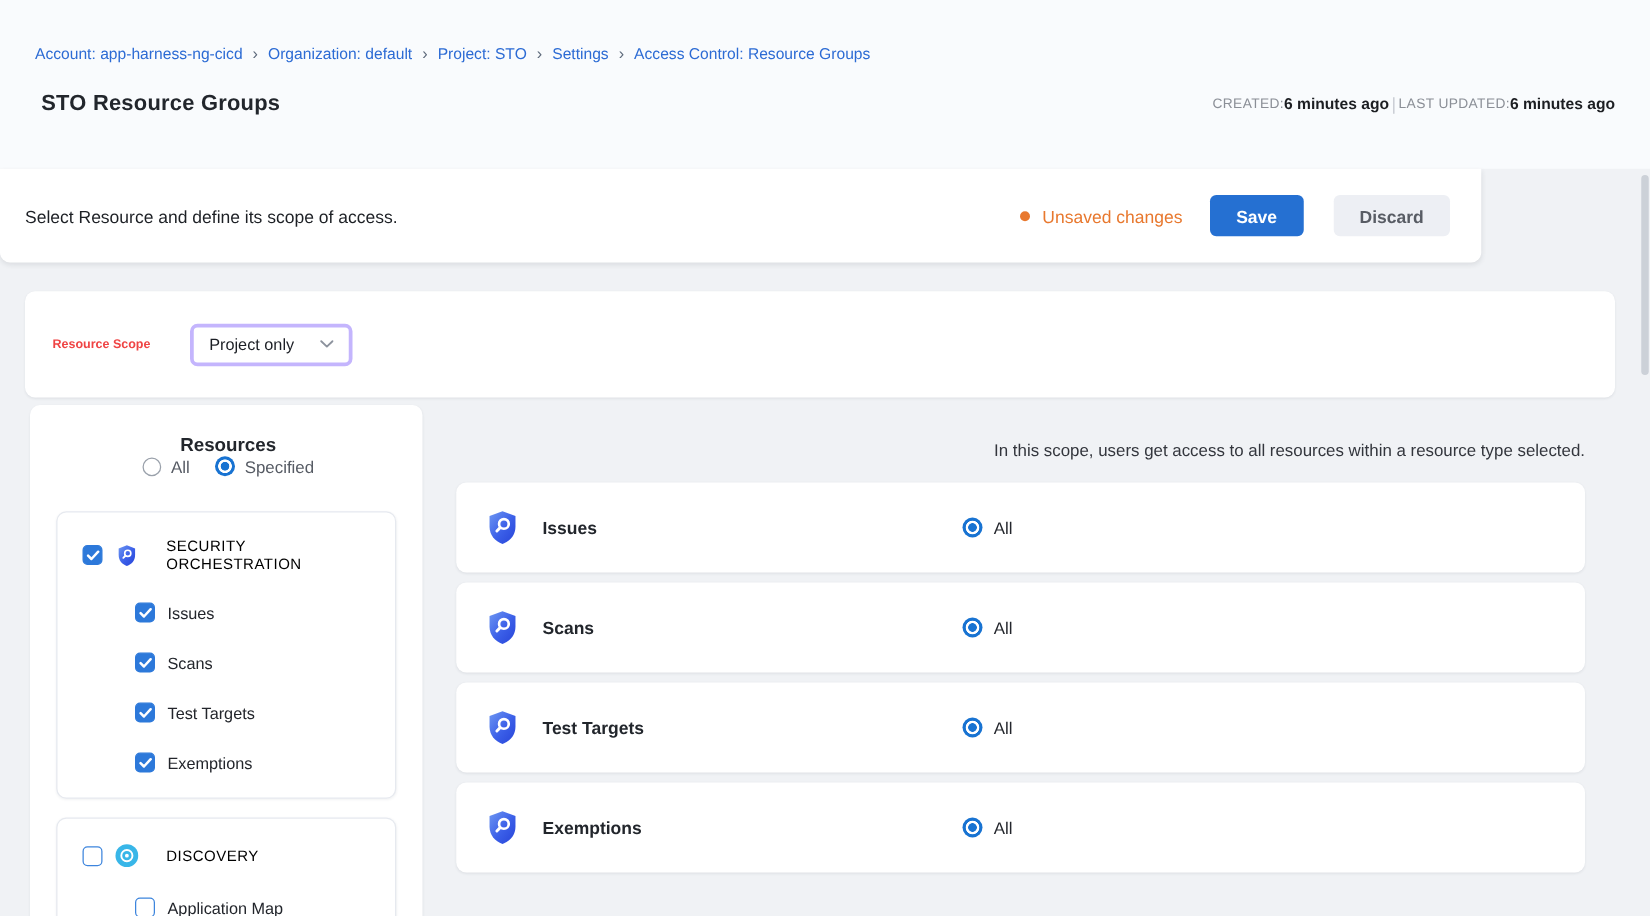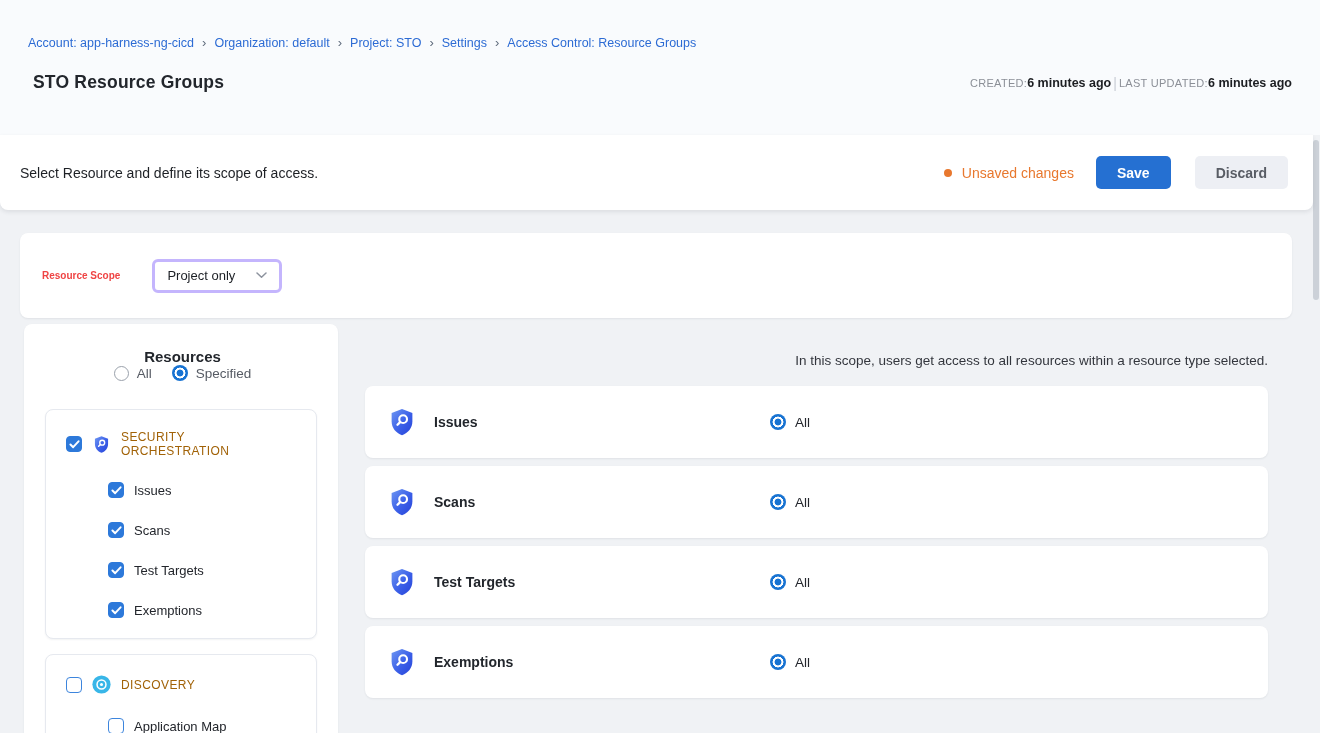--- a/index.html
+++ b/index.html
@@ -12,21 +12,21 @@
   .breadcrumb a{ color:#2c6bd4; text-decoration:none; cursor:pointer; }
   .breadcrumb .sep{ color:#5f6b7c; font-size:13px; margin-top:-1px; }
   .title-row{ display:flex; align-items:center; justify-content:space-between; margin-top:22px; padding-left:5px; }
   .page-title{ font-size:17.5px; font-weight:700; color:#22262c; letter-spacing:.2px; }
   .meta{ display:flex; align-items:center; font-size:12px; }
   .meta .lbl{ color:#8b8f97; font-size:11px; letter-spacing:.3px; }
   .meta .val{ color:#1c1e22; font-weight:700; font-size:12.5px; }
   .meta .bar{ color:#c9cdd4; font-size:14px; padding:0 2px; }
 
   
-  .toolbar{ background:#ffffff; width:1313px; height:75px; border-radius:0 0 8px 8px;
+  .toolbar{ background:#ffffff; width:1185px; height:75px; border-radius:0 0 8px 8px;
             box-shadow:0 2px 4px rgba(35,45,60,.10); display:flex; align-items:center;
             padding:0 25px 0 20px; position:relative; z-index:2; }
   .toolbar-desc{ font-size:14px; color:#1d2025; flex:1; }
   .unsaved{ display:flex; align-items:center; gap:10px; color:#e8782e; font-size:14px; margin-right:22px; }
   .unsaved .dot{ width:8px; height:8px; border-radius:50%; background:#e8782e; }
   .btn{ height:33px; border:none; border-radius:5px; font-size:14px; font-weight:700;
         font-family:inherit; cursor:pointer; padding:0 21px; }
   .btn-primary{ background:#2570d2; color:#ffffff; margin-right:24px; }
   .btn-secondary{ background:#edeff4; color:#585c64; }
 
@@ -51,21 +51,21 @@
   .radio-opt{ display:flex; align-items:center; gap:8px; cursor:pointer; }
   .radio{ width:15px; height:15px; border-radius:50%; border:1.5px solid #9aa1ab; background:#fff; flex:0 0 auto; }
   .radio.selected{ border:none; width:16px; height:16px;
        background:radial-gradient(circle,#1873d2 0 3.2px,#ffffff 3.7px 5.2px,#1873d2 5.7px 8px); }
   .radio-label{ font-size:13.5px; color:#565b64; }
 
   .group-box{ border:1px solid #e6e9ef; border-radius:8px; box-shadow:0 1px 2px rgba(40,50,65,.06);
               padding:20px; margin-top:28px; background:#fff; }
   .group-box + .group-box{ margin-top:15px; }
   .tree-row{ display:flex; align-items:center; gap:10px; }
-  .group-head .group-label{ font-size:12px; color:#a16207; letter-spacing:.4px; font-weight:500; margin-left:0; }
+  .group-head .group-label{ font-size:12px; color:#000000; letter-spacing:.4px; font-weight:500; margin-left:12px; }
   .group-icon{ width:19px; height:19px; flex:0 0 auto; display:flex; }
   .group-children{ margin-left:42px; }
   .group-children .tree-row{ margin-top:24px; }
   .item-label{ font-size:13px; color:#23262c; }
 
   .checkbox{ width:16px; height:16px; border-radius:4px; border:1.5px solid #3d85dd; background:#fff;
              flex:0 0 auto; display:flex; align-items:center; justify-content:center; cursor:pointer; }
   .checkbox svg{ display:none; }
   .checkbox.checked{ background:#2d79da; border-color:#2d79da; }
   .checkbox.checked svg{ display:block; }

